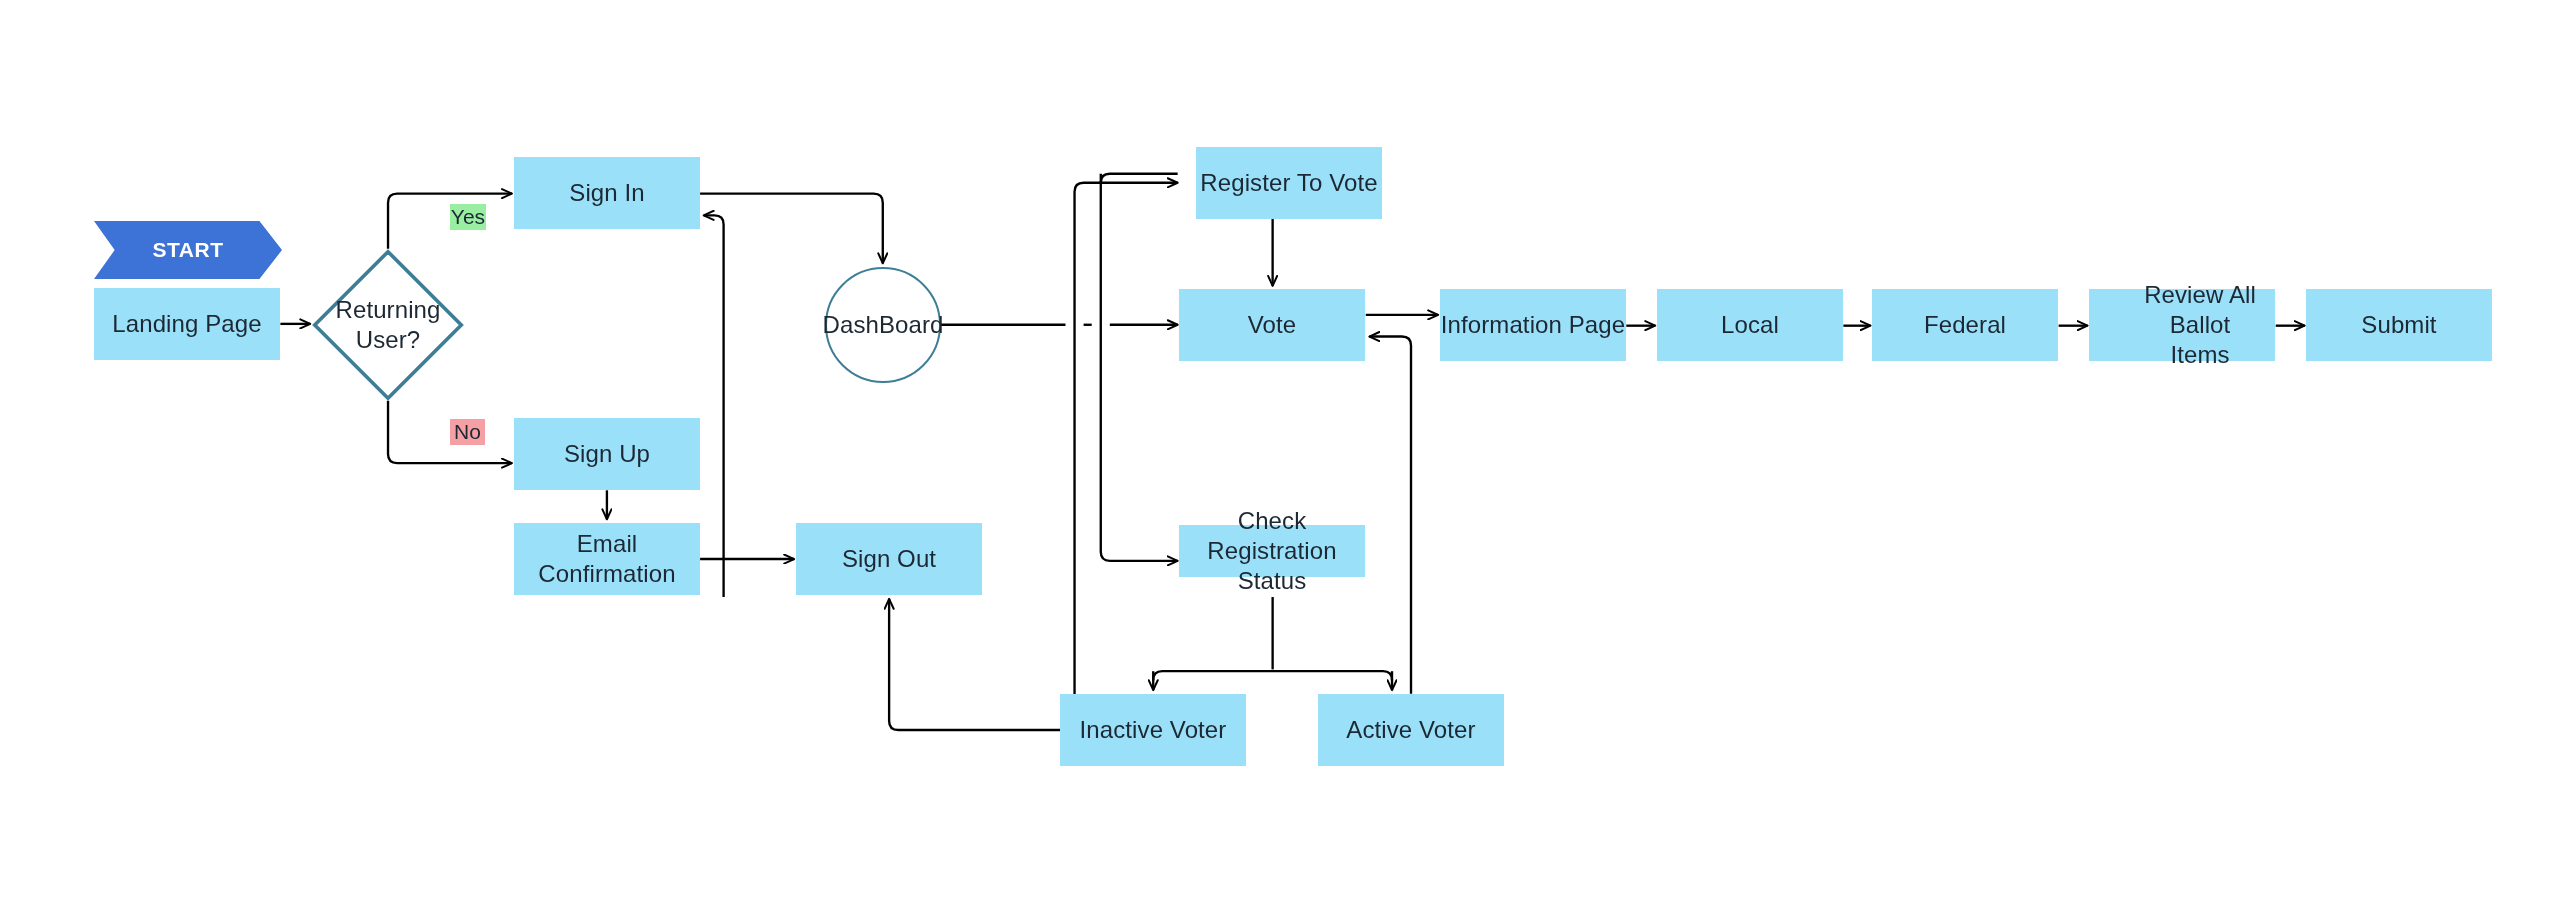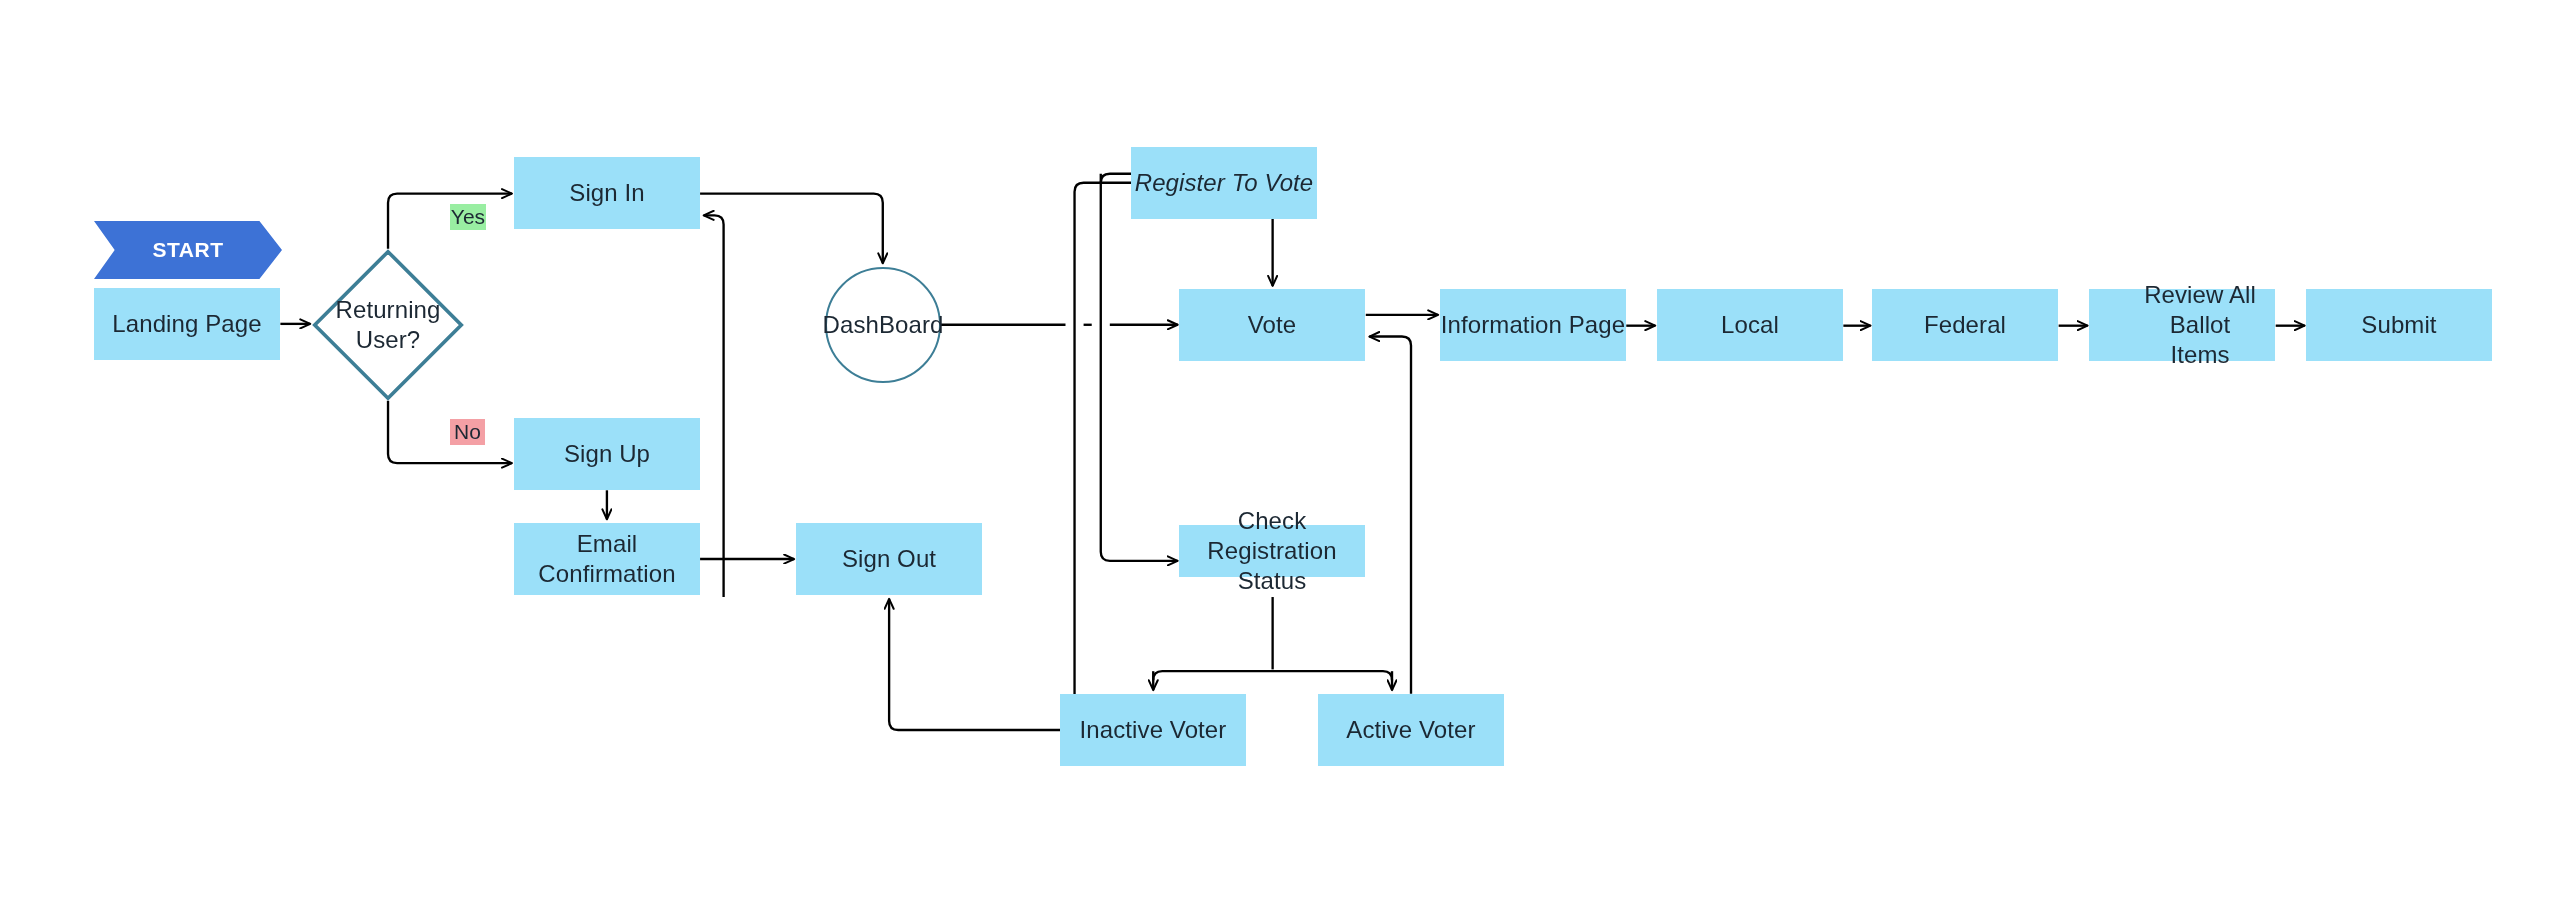--- a/index.html
+++ b/index.html
@@ -165,21 +165,21 @@
   </div>
 
   <div class="node circle" style="left:825px; top:267px; width:116px; height:116px;">
     <span>DashBoard</span>
   </div>
 
   <div class="node box" style="left:796px; top:523px; width:186px; height:72px;">
     <span>Sign Out</span>
   </div>
 
-  <div class="node box" style="left:1131px; top:147px; width:186px; height:72px;font-style:italic;">
+  <div class="node box" style="left:1196px; top:147px; width:186px; height:72px;">
     <span>Register To Vote</span>
   </div>
 
   <div class="node box" style="left:1179px; top:289px; width:186px; height:72px;">
     <span>Vote</span>
   </div>
 
   <div class="node box" style="left:1179px; top:525px; width:186px; height:52px;">
     <span style="white-space:pre-line;">Check Registration
 Status</span>

